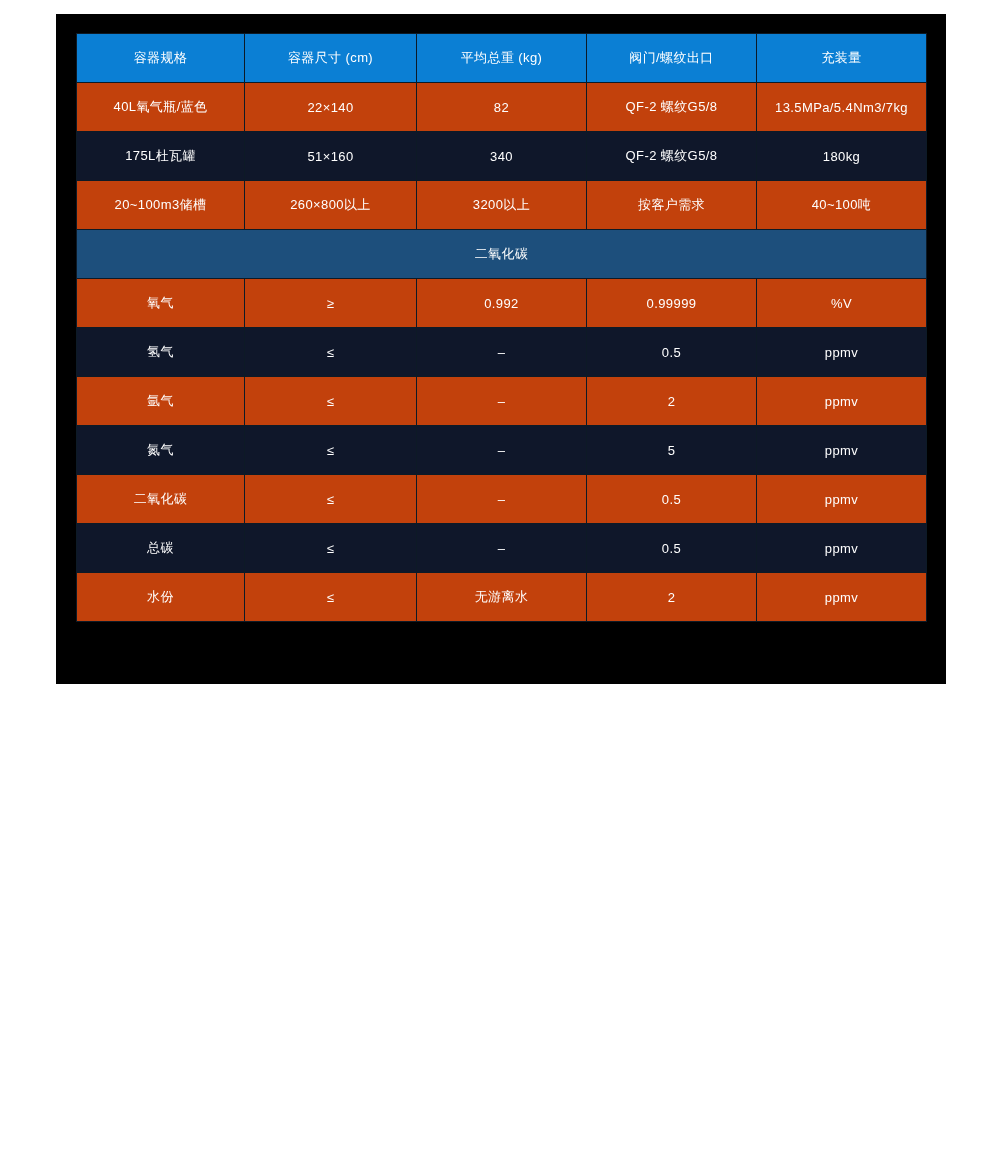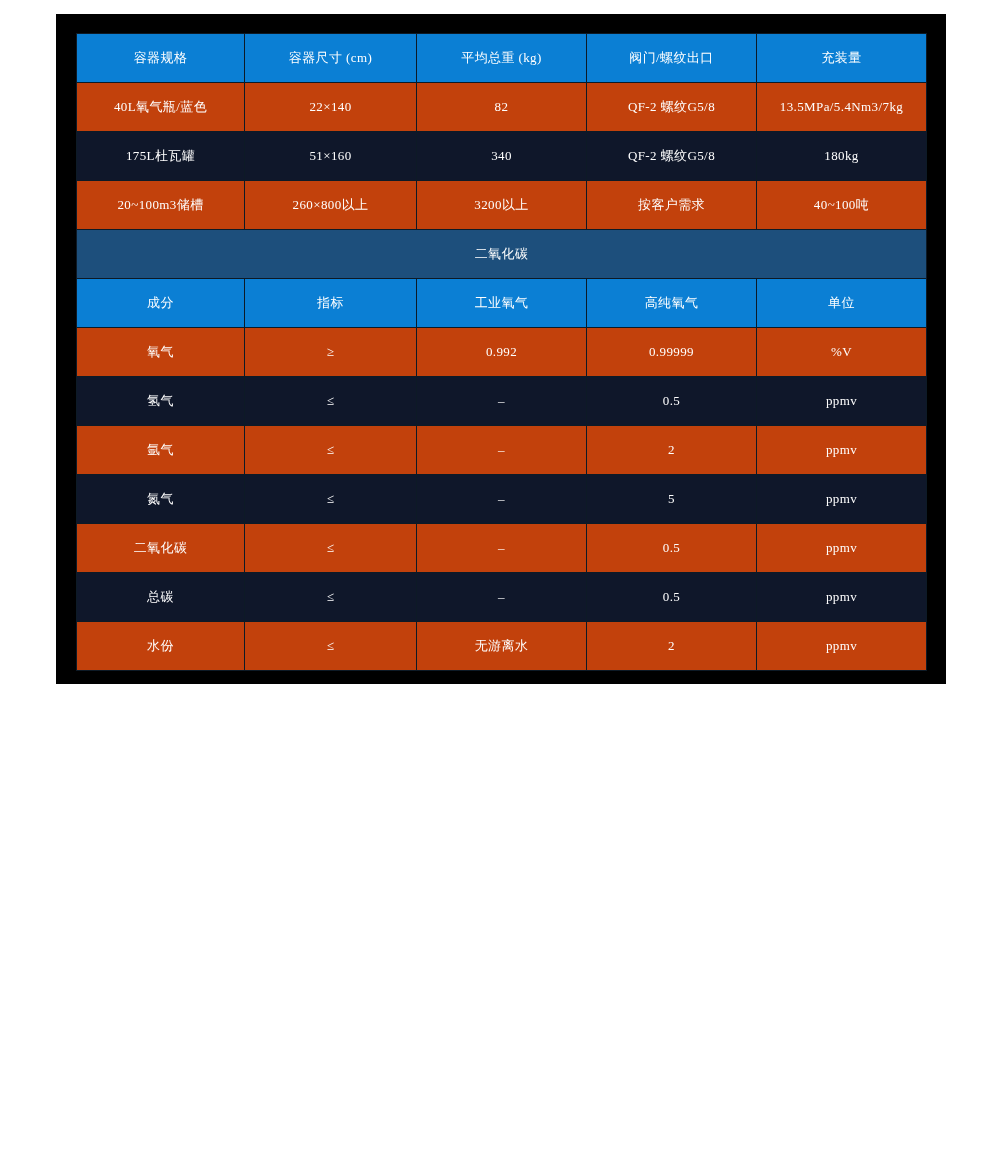--- a/index.html
+++ b/index.html
@@ -27,21 +27,20 @@
     position: absolute;
     left: 76px;
     top: 33px;
     width: 850px;
     border-collapse: collapse;
   }
   table.spec {
     width: 850px;
     border-collapse: collapse;
     table-layout: fixed;
-    font-family: Liberation Serif, serif;
   }
   table.spec td, table.spec th {
     border: 1px solid #0d1a26;
     text-align: center;
     vertical-align: middle;
     font-size: 13px;
     color: #ffffff;
     font-weight: normal;
     padding: 0;
     height: 48px;
@@ -104,27 +103,20 @@
           <td class="c-dark">20~100m3储槽</td>
           <td class="c-dark">260×800以上</td>
           <td class="c-dark">3200以上</td>
           <td class="c-dark">按客户需求</td>
           <td class="c-dark">40~100吨</td>
         </tr>
         <tr class="title-row">
           <td colspan="5">二氧化碳</td>
         </tr>
         <tr>
-          <td class="c-head">成分</td>
-          <td class="c-head">指标</td>
-          <td class="c-head">工业氧气</td>
-          <td class="c-head">高纯氧气</td>
-          <td class="c-head">单位</td>
-        </tr>
-        <tr>
           <td class="c-dark">氧气</td>
           <td class="c-dark">≥</td>
           <td class="c-dark">0.992</td>
           <td class="c-dark">0.99999</td>
           <td class="c-dark">%V</td>
         </tr>
         <tr>
           <td class="c-blue">氢气</td>
           <td class="c-blue">≤</td>
           <td class="c-blue">–</td>

